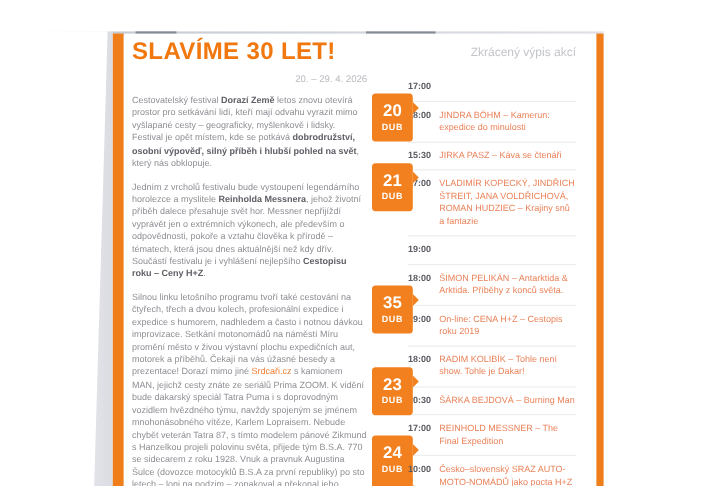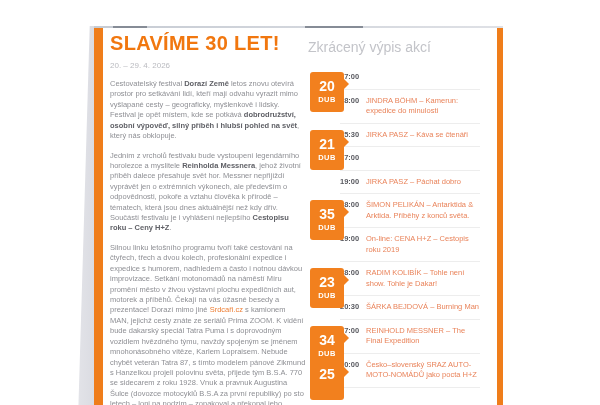--- a/index.html
+++ b/index.html
@@ -23,31 +23,31 @@
   .shadow-right { position:absolute; left:507px; top:0; width:22px; height:405px;
     background:linear-gradient(to right, rgba(105,110,130,0.20), rgba(255,255,255,0)); }
   .right-fade-top { position:absolute; left:529px; top:0; width:71px; height:12px;
     background:linear-gradient(rgba(205,208,216,0.55), rgba(255,255,255,0)); }
   .sheet { position:absolute; left:103px; top:2px; width:394px; height:403px; background:#fff; }
 
   
   .article { position:absolute; left:110px; top:6px; width:196px; }
   .big-title { font-size:20px; font-weight:900; color:#f1770f; margin:0;
     letter-spacing:0.3px; line-height:1.1; }
-  .daterange { font-size:8px; color:#b9babf; margin-top:7px; }
+  .daterange { font-size:8px; color:#b9babf; margin-top:7px;text-align:right; }
   .paras p { font-size:7.5px; line-height:1.39; color:#8e8f94; margin:9px 0 0 0; }
   .paras strong { color:#5f6066; font-weight:700; }
   .paras a { color:#ed7d33; text-decoration:none; }
 
   
   .program { position:absolute; left:308px; top:6px; width:172px; }
-  .subtitle { font-size:14px; color:#c3c4c9; margin-top:7px; }
+  .subtitle { font-size:10px; color:#c3c4c9; margin-top:7px;text-align:right; }
   .plist { margin-top:11px; }
   .day { position:relative; }
-  .badge { position:absolute; left:2px; top:6px; width:34px; height:40px;
+  .badge { position:absolute; left:2px; top:17px; width:34px; height:40px;
     background:#f2801e; border-radius:3px; color:#fff; text-align:center; }
   .badge::after { content:''; position:absolute; right:-5px; top:7px;
     border-top:5px solid transparent; border-bottom:5px solid transparent;
     border-left:5px solid #f2801e; }
   .badge .d { font-size:14px; font-weight:800; line-height:1; margin-top:7px; }
   .badge .m { font-size:7.5px; font-weight:700; margin-top:2px; letter-spacing:0.5px; }
   .row { display:flex; margin-left:32px; padding:6px 0; border-bottom:1px solid #ededed; }
   .row .time { flex:0 0 26px; width:26px; font-size:7.5px; font-weight:700;
     color:#595a60; line-height:1.4; }
   .row .etitle { font-size:7.5px; color:#e9835a; line-height:1.4; text-decoration:none; display:block; }
@@ -98,24 +98,24 @@
           <div class="badge">
             <div class="d">21</div>
             <div class="m">DUB</div>
           </div>
           <div class="row">
             <span class="time">15:30</span>
             <a class="etitle" href="#">JIRKA PASZ – Káva se čtenáři</a>
           </div>
           <div class="row">
             <span class="time">17:00</span>
+            <a class="etitle" href="#">VLADIMÍR KOPECKÝ, JINDŘICH ŠTREIT, JANA VOLDŘICHOVÁ, ROMAN HUDZIEC – Krajiny snů a fantazie</a>
           </div>
           <div class="row">
             <span class="time">19:00</span>
-            <a class="etitle" href="#">JIRKA PASZ – Páchat dobro</a>
           </div>
         </div>
         <div class="day">
           <div class="badge">
             <div class="d">35</div>
             <div class="m">DUB</div>
           </div>
           <div class="row">
             <span class="time">18:00</span>
             <a class="etitle" href="#">ŠIMON PELIKÁN – Antarktida &amp; Arktida. Příběhy z konců světa.</a>
@@ -134,21 +134,21 @@
             <span class="time">18:00</span>
             <a class="etitle" href="#">RADIM KOLIBÍK – Tohle není show. Tohle je Dakar!</a>
           </div>
           <div class="row">
             <span class="time">20:30</span>
             <a class="etitle" href="#">ŠÁRKA BEJDOVÁ – Burning Man</a>
           </div>
         </div>
         <div class="day">
           <div class="badge">
-            <div class="d">34</div>
+            <div class="d">24</div>
             <div class="m">DUB</div>
           </div>
           <div class="row">
             <span class="time">17:00</span>
             <a class="etitle" href="#">REINHOLD MESSNER – The Final Expedition</a>
           </div>
         </div>
         <div class="day">
           <div class="badge">
             <div class="d">25</div>

